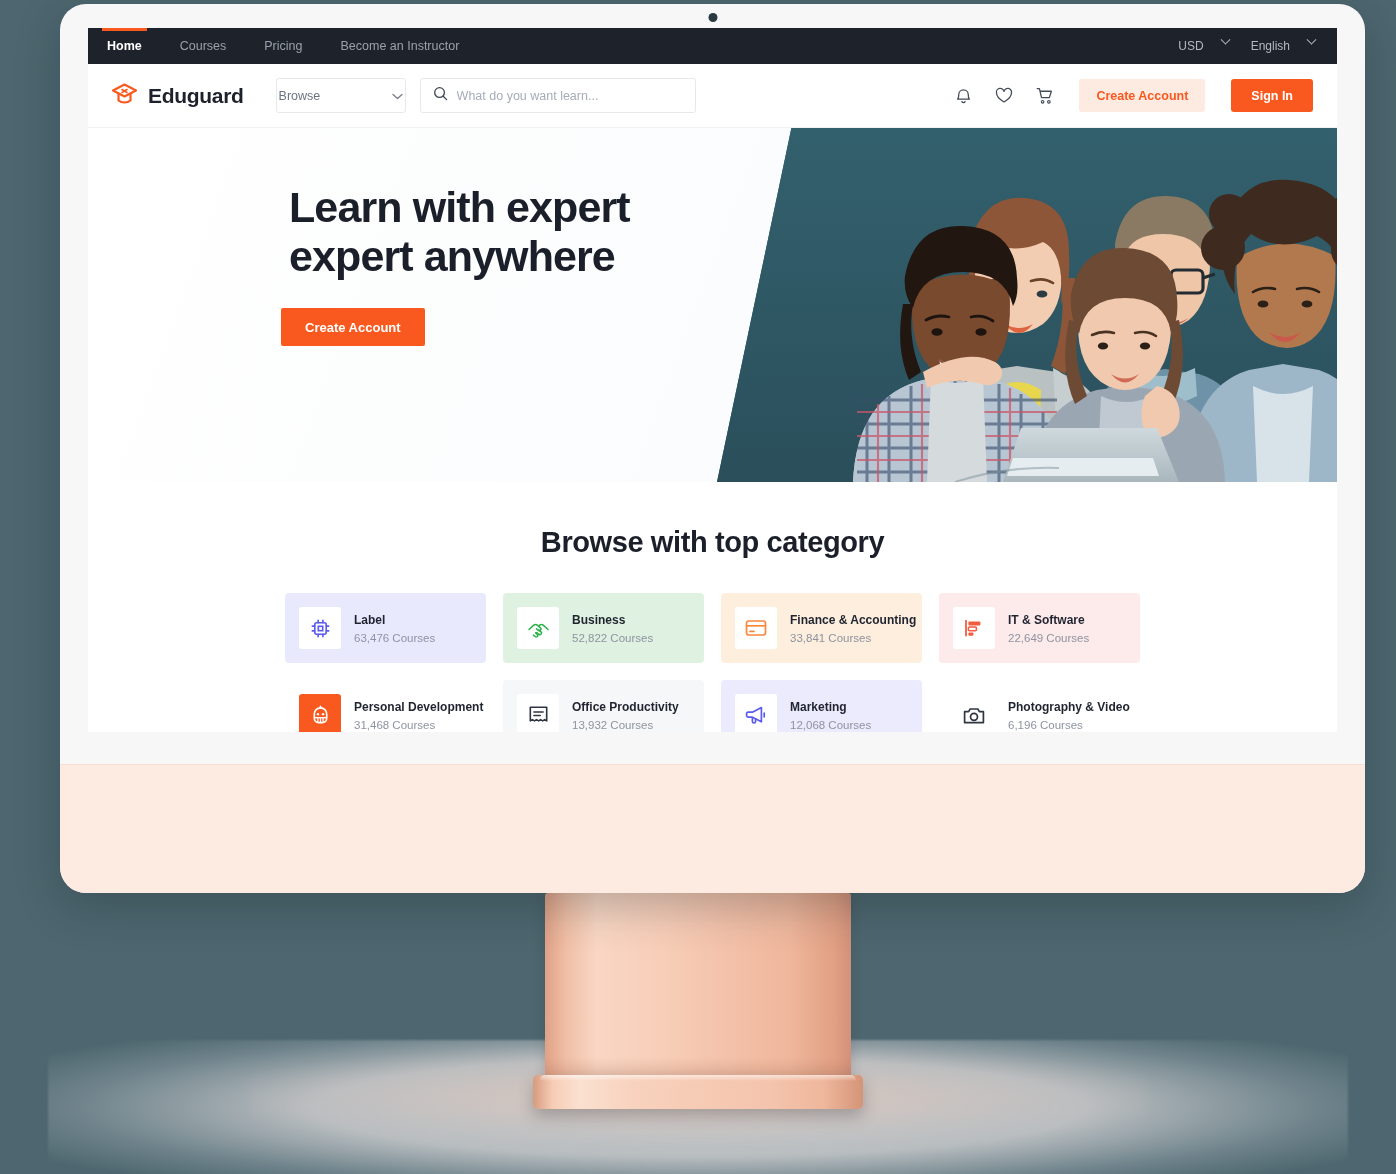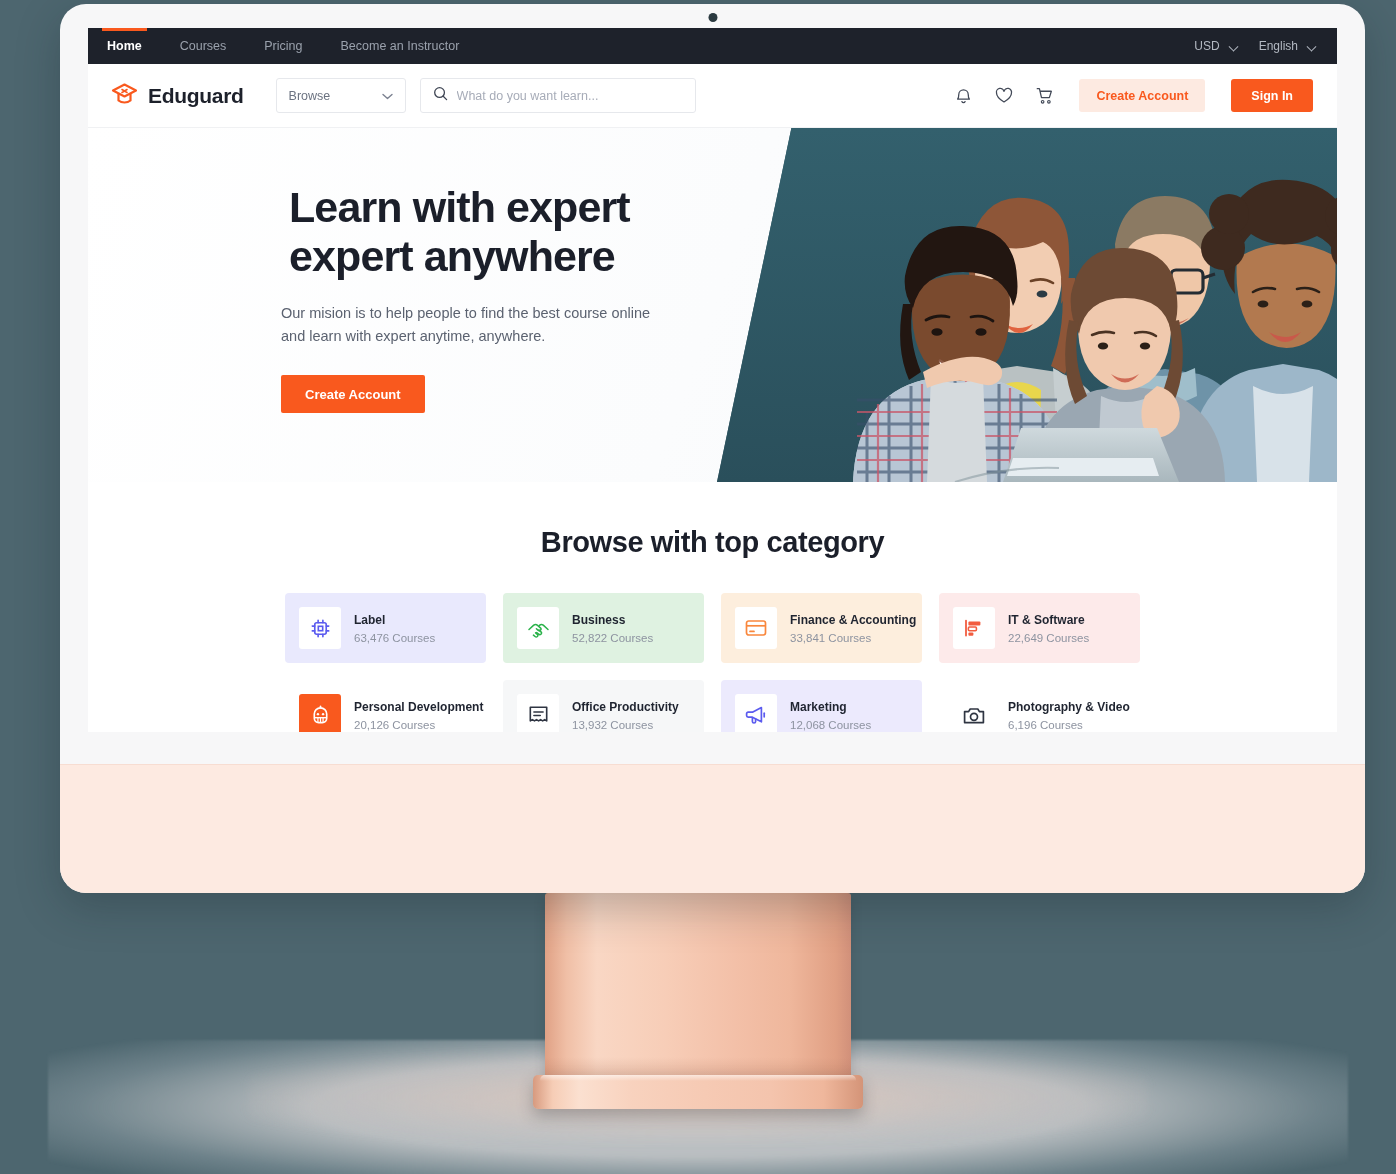--- a/index.html
+++ b/index.html
@@ -174,22 +174,22 @@
   .topbar-right {
     margin-left: auto;
     display: flex;
     align-items: center;
     gap: 22px;
   }
   .locale {
     font-size: 12px;
     color: #b3b9c2;
     display: flex;
-    align-items: flex-end;
-    gap: 10px;
+    align-items: flex-start;
+    gap: 18px;
     cursor: pointer;
   }
   .chev {
     display: inline-block;
     width: 7px; height: 7px;
     border-right: 1.4px solid currentColor;
     border-bottom: 1.4px solid currentColor;
     transform: rotate(45deg) translate(-2px,-2px);
   }
 
@@ -218,21 +218,21 @@
   }
 
   .browse-select {
     width: 130px;
     height: 35px;
     border: 1px solid #e6e8ec;
     border-radius: 3px;
     display: flex;
     align-items: center;
     justify-content: space-between;
-    padding: 0 12px;
+    padding: 0 2px;
     font-size: 12.5px;
     color: #6b7280;
     cursor: pointer;
     background: #fff;
   }
 
   .search-box {
     width: 276px;
     height: 35px;
     margin-left: 14px;
@@ -493,21 +493,20 @@
         <button class="btn btn-primary">Sign In</button>
       </div>
     </div>
 
     <section class="hero">
       <div class="hero-copy">
         <h1 class="hero-title">
           <span>Learn with expert</span><br>
           <span>expert anywhere</span>
         </h1>
-        <p class="hero-sub">Our mision is to help people to find the best course online and learn with expert anytime, anywhere.</p>
         <button class="hero-cta">Create Account</button>
       </div>
 
       <div class="hero-photo">
         <svg viewBox="0 0 620 354" preserveAspectRatio="xMidYMid slice">
           <defs>
             <linearGradient id="wall" x1="0" y1="0" x2="0" y2="1">
               <stop offset="0%" stop-color="#33606d"></stop>
               <stop offset="100%" stop-color="#2a4f5b"></stop>
             </linearGradient>
@@ -678,21 +677,21 @@
               <path d="M4.5 9.5a6.5 6.5 0 0113 0v4.5a4.5 4.5 0 01-4.5 4.5h-4a4.5 4.5 0 01-4.5-4.5z" stroke="#ffffff" stroke-width="1.7" stroke-linejoin="round"></path>
               <circle cx="8.3" cy="9.6" r="1.25" fill="#ffffff"></circle>
               <circle cx="13.7" cy="9.6" r="1.25" fill="#ffffff"></circle>
               <path d="M4.6 13.3h12.8" stroke="#ffffff" stroke-width="1.5"></path>
               <path d="M8.3 13.3v5.2M11 13.3v5.2M13.7 13.3v5.2" stroke="#ffffff" stroke-width="1.3"></path>
               <path d="M11 3V1.4" stroke="#ffffff" stroke-width="1.6" stroke-linecap="round"></path>
             </svg>
           </div>
           <div>
             <div class="cat-name">Personal Development</div>
-            <div class="cat-count">20,126 Courses</div>
+            <div class="cat-count">31,468 Courses</div>
           </div>
         </div>
 
         <div class="cat-card" style="background:#f6f7f8">
           <div class="cat-icon">
             <svg width="21" height="20" viewBox="0 0 22 21" fill="none">
               <path d="M2.4 2.4h17.2v14.3l-2.1-1.4-2.1 1.4-2.2-1.4-2.1 1.4-2.2-1.4-2.1 1.4-2.2-1.4-2.2 1.4z" stroke="#2f3542" stroke-width="1.7" stroke-linejoin="round"></path>
               <path d="M6.2 7.4h9.6M6.2 11h6.6" stroke="#2f3542" stroke-width="1.7" stroke-linecap="round"></path>
             </svg>
           </div>

